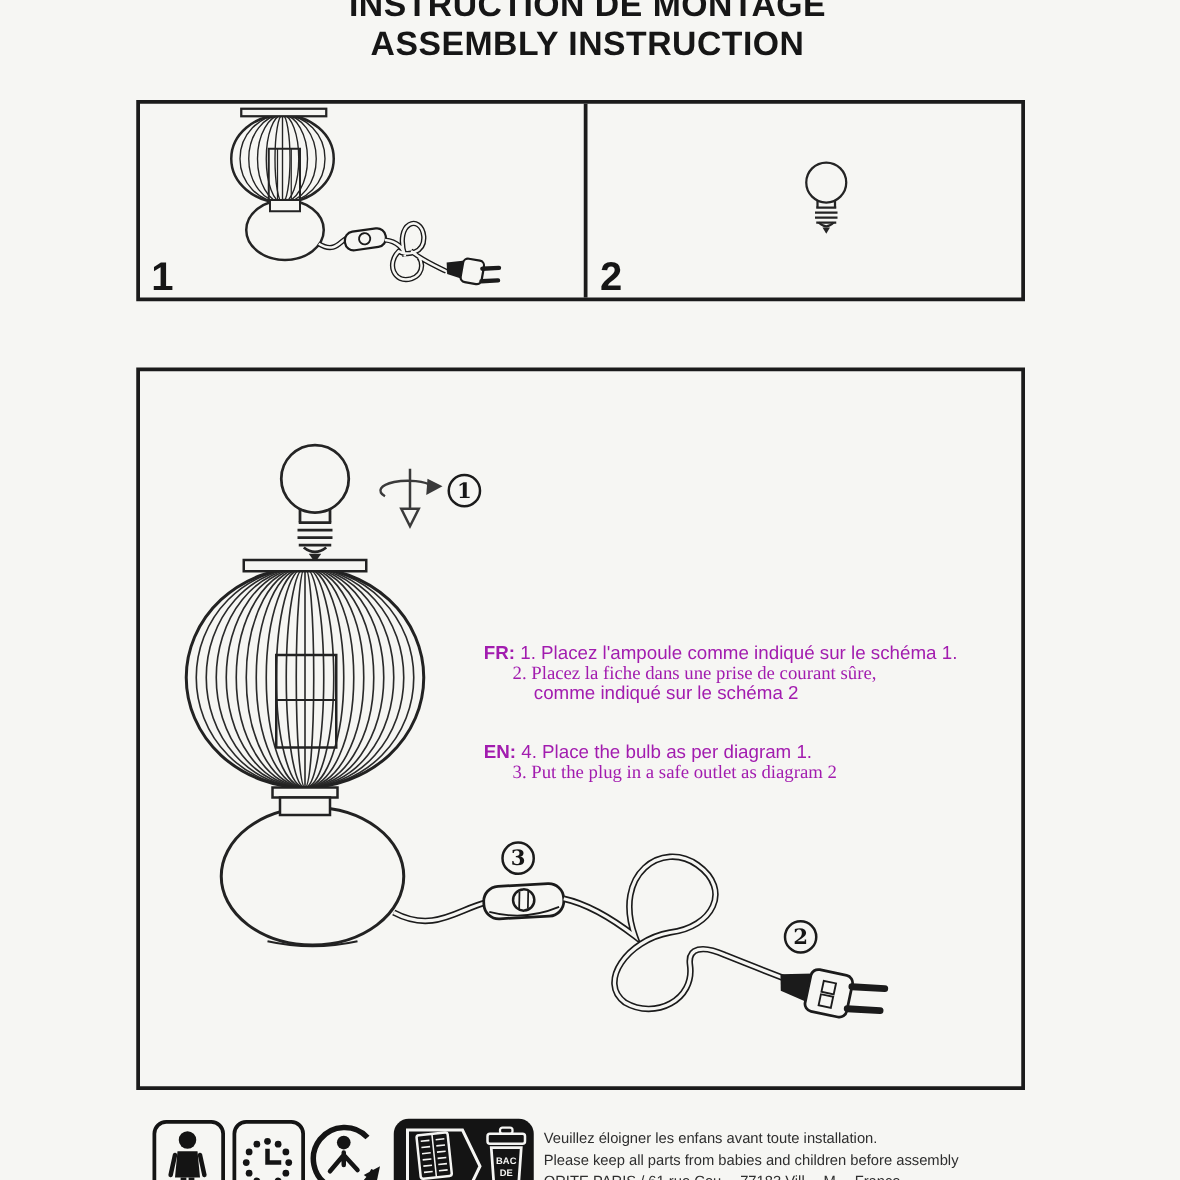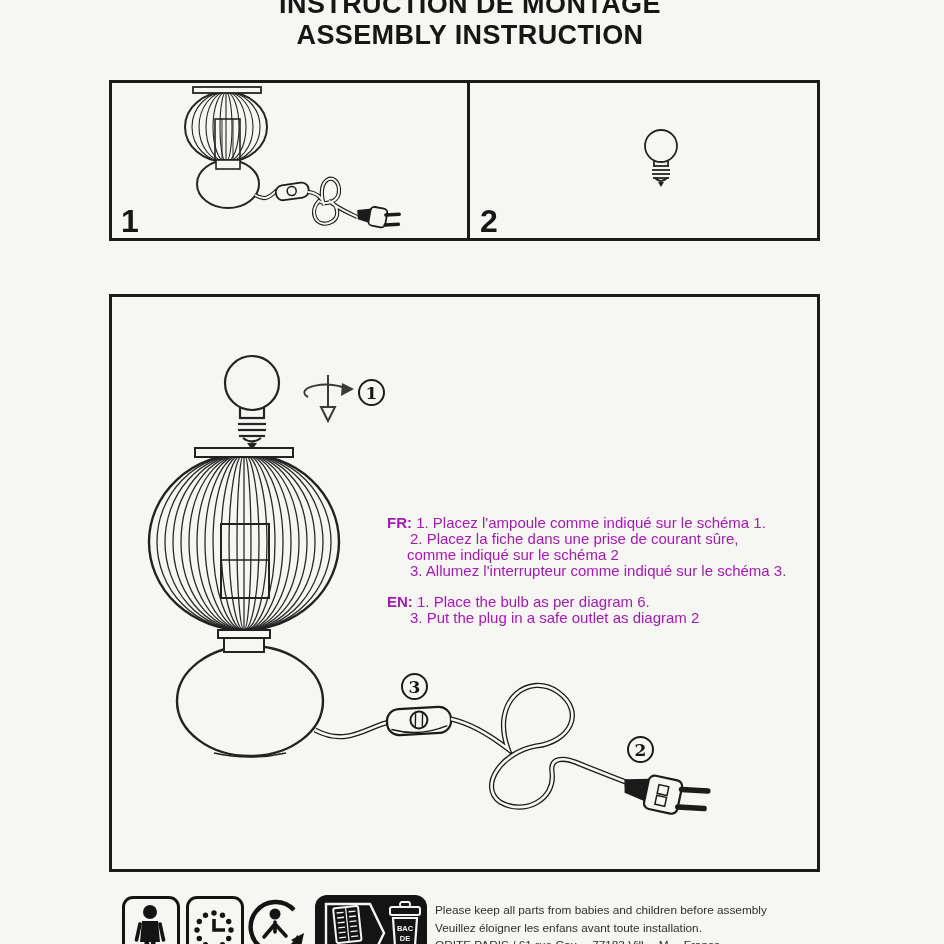--- a/index.html
+++ b/index.html
@@ -17,22 +17,22 @@
   .frame{position:absolute;border:3px solid #1b1b1b;}
   .divider{position:absolute;background:#1b1b1b;}
   .panel-num{position:absolute;font-weight:bold;font-size:32px;color:#161616;line-height:1;}
   .circled{
     position:absolute;width:27px;height:27px;border:2.4px solid #1b1b1b;border-radius:50%;
     display:flex;align-items:center;justify-content:center;
     font-family:"DejaVu Serif",serif;font-weight:bold;font-size:17px;color:#161616;box-sizing:border-box;
   }
   .steps{position:absolute;font-size:15px;line-height:16px;color:#a21caf;white-space:nowrap;}
   .steps .lbl{font-weight:bold;}
-  .steps .cont{margin-left:23px;}
-  .steps .cont2{margin-left:20px;}
+  .steps .cont{margin-left:23px;font-family:Liberation Serif, serif;}
+  .steps .cont2{margin-left:40px;}
   .footer-text{position:absolute;left:435px;top:902px;font-size:11.8px;line-height:17.6px;color:#2e2e2e;white-space:nowrap;}
   .tile{position:absolute;border:3.5px solid #141414;border-radius:11px;background:transparent;box-sizing:border-box;}
   svg{display:block;}
 </style>
 </head>
 <body>
 
 <div class="title-line" style="top:-11px;">INSTRUCTION DE MONTAGE</div>
 <div class="title-line" style="top:20px;">ASSEMBLY INSTRUCTION</div>
 
@@ -174,25 +174,24 @@
 </svg>
 
 <div class="circled" style="left:358px;top:379px;">1</div>
 <div class="circled" style="left:401px;top:673px;">3</div>
 <div class="circled" style="left:627px;top:736px;">2</div>
 
 <div class="steps" style="left:387px;top:515px;">
   <div><span class="lbl">FR:</span> <span>1. Placez l'ampoule comme indiqué sur le schéma 1.</span></div>
   <div class="cont">2. Placez la fiche dans une prise de courant sûre,</div>
   <div class="cont2">comme indiqué sur le schéma 2</div>
-  <div class="cont">3. Allumez l'interrupteur comme indiqué sur le schéma 3.</div>
 </div>
 
 <div class="steps" style="left:387px;top:594px;">
-  <div><span class="lbl">EN:</span> <span>1. Place the bulb as per diagram 6.</span></div>
+  <div><span class="lbl">EN:</span> <span>4. Place the bulb as per diagram 1.</span></div>
   <div class="cont">3. Put the plug in a safe outlet as diagram 2</div>
 </div>
 
 <div class="tile" style="left:122px;top:896px;width:58px;height:78px;">
   <svg width="50" height="70" viewBox="0 0 50 70" style="margin:1px 0 0 0;">
     <circle cx="25" cy="12" r="7" fill="#141414"></circle>
     <polygon points="17,21 33,21 35,42 15,42" fill="#141414"></polygon>
     <line x1="15" y1="24" x2="11.5" y2="40" stroke="#141414" stroke-width="3.6" stroke-linecap="round"></line>
     <line x1="35" y1="24" x2="38.5" y2="40" stroke="#141414" stroke-width="3.6" stroke-linecap="round"></line>
     <rect x="19.5" y="42" width="4.6" height="27" fill="#141414"></rect>
@@ -246,16 +245,16 @@
   <text x="33" y="61" font-size="7" font-weight="bold" fill="#f5f5f3" text-anchor="middle">NOTICE</text>
   <rect x="86" y="8" width="10" height="5" rx="2" fill="none" stroke="#f5f5f3" stroke-width="1.8"></rect>
   <rect x="76" y="13" width="30" height="8" rx="2" fill="none" stroke="#f5f5f3" stroke-width="2"></rect>
   <path d="M79,24 L103,24 L100,66 L82,66 Z" fill="none" stroke="#f5f5f3" stroke-width="2.2"></path>
   <text x="91" y="37" font-size="7.5" font-weight="bold" fill="#f5f5f3" text-anchor="middle">BAC</text>
   <text x="91" y="47" font-size="7.5" font-weight="bold" fill="#f5f5f3" text-anchor="middle">DE</text>
   <text x="91" y="57" font-size="7.5" font-weight="bold" fill="#f5f5f3" text-anchor="middle">TRI</text>
 </svg>
 
 <div class="footer-text">
+  <div>Veuillez éloigner les enfans avant toute installation.</div>
   <div>Please keep all parts from babies and children before assembly</div>
-  <div>Veuillez éloigner les enfans avant toute installation.</div>
   <div>ORITE PARIS / 61 rue Cou… 77183 Vill… M… France</div>
 </div>
 
 </body></html>

